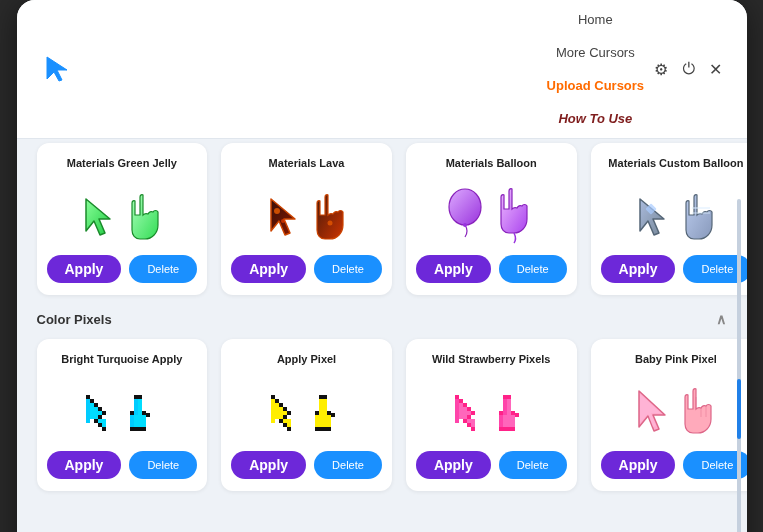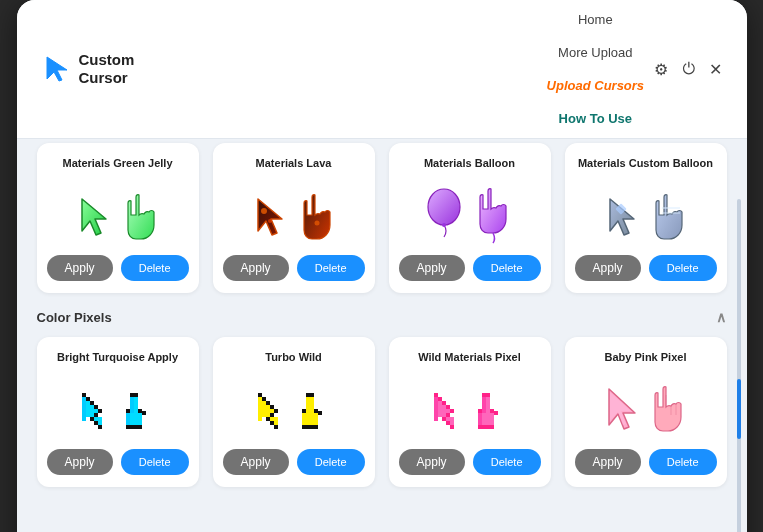--- a/index.html
+++ b/index.html
@@ -48,22 +48,22 @@
       align-items: center;
       gap: 18px;
       flex-direction: column;
     }
     .nav-item {
       font-size: 13px;
       color: #444;
       cursor: pointer;
       font-weight: 500;
     }
-    .nav-item.accent { color: #ff6b00; font-weight: 600; font-style: italic; }
-    .nav-item.blue { color: #0f766e; font-weight: 600; }
+    .nav-item.accent { color: #ff6b00; font-weight: 600; }
+    .nav-item.blue { color: #7f1d1d; font-weight: 600; font-style: italic; }
     .nav-icons {
       display: flex;
       align-items: center;
       gap: 14px;
       margin-left: 10px;
     }
     .nav-icon {
       font-size: 16px;
       color: #444;
       cursor: pointer;
@@ -120,27 +120,27 @@
       height: 64px;
       margin-bottom: 12px;
     }
     .card-buttons {
       display: flex;
       gap: 8px;
       width: 100%;
       justify-content: center;
     }
     .btn-apply {
-      background: #737373;
+      background: #6d28d9;
       color: #fff;
       border: none;
       border-radius: 20px;
       padding: 6px 18px;
-      font-size: 12px;
-      font-weight: 400;
+      font-size: 14px;
+      font-weight: 700;
       cursor: pointer;
       flex: 1;
     }
     .btn-delete {
       background: #1a90ff;
       color: #fff;
       border: none;
       border-radius: 20px;
       padding: 6px 18px;
       font-size: 11px;
@@ -172,28 +172,24 @@
 </head>
 <body>
 
 <div class="window">
 
   <div class="header">
     <div class="logo">
       <svg class="logo-icon" viewBox="0 0 32 32">
         <polygon points="6,4 6,26 13,19 18,28 21,27 16,17 26,17" fill="#1a90ff" stroke="#1a90ff" stroke-linejoin="round"></polygon>
       </svg>
-      <div class="logo-text">
-        <span>Custom</span>
-        <span>Cursor</span>
-      </div>
     </div>
     <nav class="nav">
       <span class="nav-item">Home</span>
-      <span class="nav-item">More Upload</span>
+      <span class="nav-item">More Cursors</span>
       <span class="nav-item accent">Upload Cursors</span>
       <span class="nav-item blue">How To Use</span>
     </nav>
     <div class="nav-icons">
       <span class="nav-icon">⚙</span>
       <span class="nav-icon">⏻</span>
       <span class="nav-icon">✕</span>
     </div>
   </div>
 
@@ -396,21 +392,21 @@
             <rect x="20" y="22" width="4" height="4" fill="#111"></rect>
           </svg>
         </div>
         <div class="card-buttons">
           <button class="btn-apply">Apply</button>
           <button class="btn-delete">Delete</button>
         </div>
       </div>
 
       <div class="cursor-card">
-        <div class="cursor-card-title">Turbo Wild</div>
+        <div class="cursor-card-title">Apply Pixel</div>
         <div class="cursor-images">
           <svg width="38" height="48" viewBox="0 0 38 48">
             <rect x="6" y="4" width="4" height="4" fill="#111"></rect>
             <rect x="6" y="8" width="4" height="4" fill="#ffee00"></rect>
             <rect x="6" y="12" width="4" height="4" fill="#ffee00"></rect>
             <rect x="6" y="16" width="4" height="4" fill="#ffee00"></rect>
             <rect x="6" y="20" width="4" height="4" fill="#ffee00"></rect>
             <rect x="6" y="24" width="4" height="4" fill="#ffee00"></rect>
             <rect x="6" y="28" width="4" height="4" fill="#ffee00"></rect>
             <rect x="10" y="8" width="4" height="4" fill="#111"></rect>
@@ -457,21 +453,21 @@
             <rect x="20" y="22" width="4" height="4" fill="#111"></rect>
           </svg>
         </div>
         <div class="card-buttons">
           <button class="btn-apply">Apply</button>
           <button class="btn-delete">Delete</button>
         </div>
       </div>
 
       <div class="cursor-card">
-        <div class="cursor-card-title">Wild Materials Pixel</div>
+        <div class="cursor-card-title">Wild Strawberry Pixels</div>
         <div class="cursor-images">
           <svg width="38" height="48" viewBox="0 0 38 48">
             <rect x="6" y="4" width="4" height="4" fill="#ff2288"></rect>
             <rect x="6" y="8" width="4" height="4" fill="#ff44aa"></rect>
             <rect x="6" y="12" width="4" height="4" fill="#ff44aa"></rect>
             <rect x="6" y="16" width="4" height="4" fill="#ff44aa"></rect>
             <rect x="6" y="20" width="4" height="4" fill="#ff44aa"></rect>
             <rect x="6" y="24" width="4" height="4" fill="#ff44aa"></rect>
             <rect x="6" y="28" width="4" height="4" fill="#ff44aa"></rect>
             <rect x="10" y="8" width="4" height="4" fill="#ff2288"></rect>

